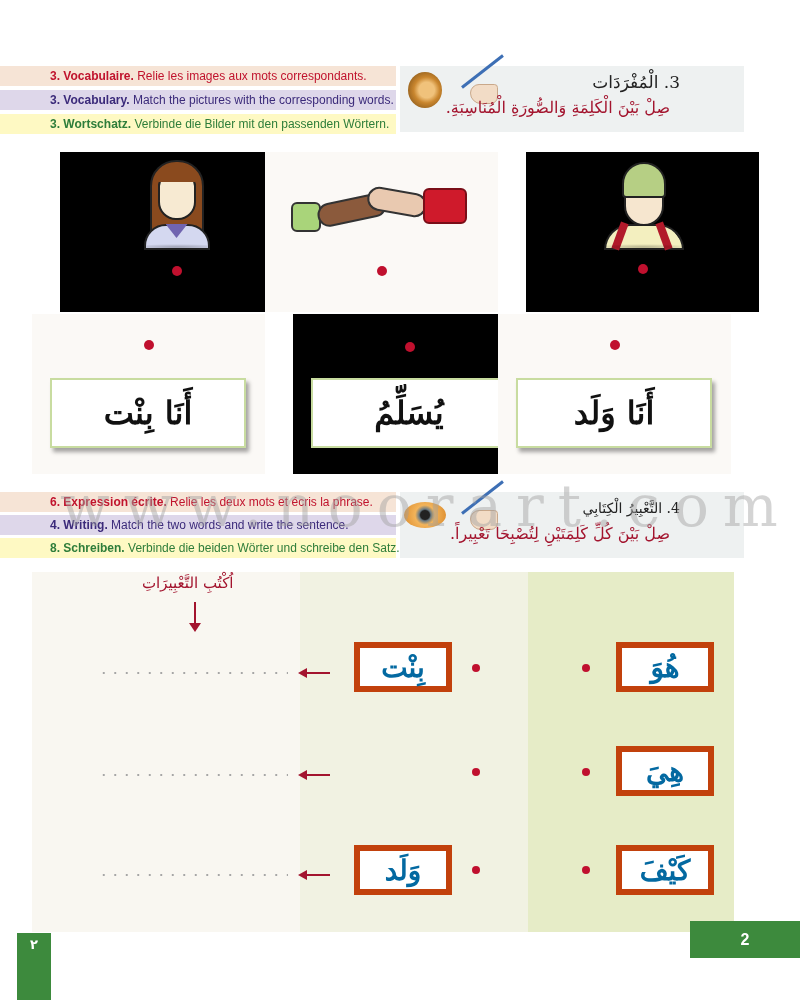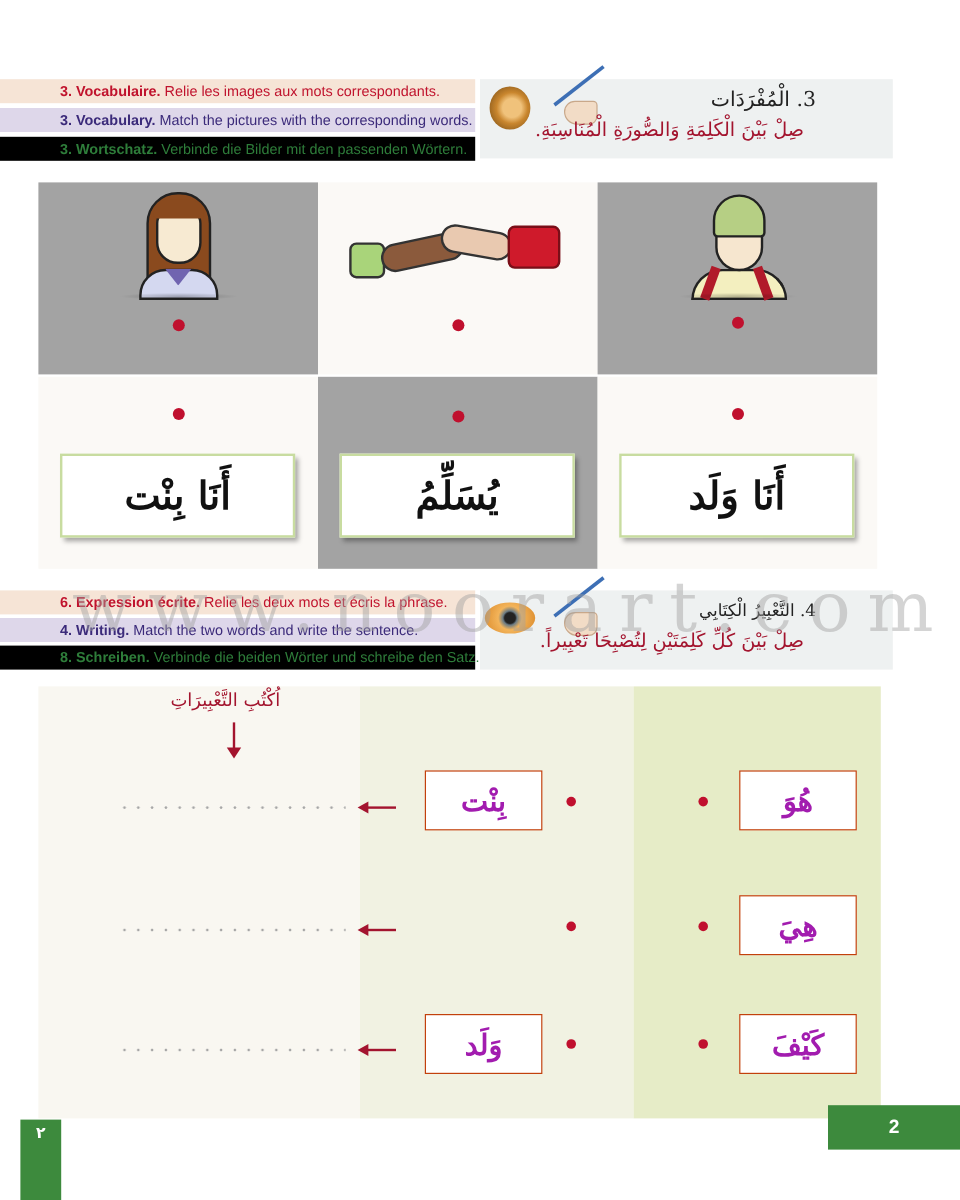--- a/index.html
+++ b/index.html
@@ -4,39 +4,39 @@
   <style>
     * { box-sizing: border-box; margin: 0; padding: 0; }
     html, body { width: 800px; height: 1000px; background: #ffffff; overflow: hidden; }
     body { position: relative; font-family: "Liberation Sans", sans-serif; }
 
     
     .strip { position: absolute; left: 0; width: 396px; height: 20px; font-size: 12px; line-height: 20px; padding-left: 50px; white-space: nowrap; }
     .strip b { font-weight: bold; }
     .strip.fr { background: #f6e4d6; color: #c0132d; }
     .strip.en { background: #ded7ea; color: #3b2a7a; }
-    .strip.de { background: #000000; color: #2e7d3a; }
+    .strip.de { background: #fef9c3; color: #2e7d3a; }
 
     .ar-header { position: absolute; left: 400px; width: 344px; height: 66px; background: #eef1f1; }
     .ar-title { position: absolute; right: 64px; top: 6px; font-family: "DejaVu Serif", serif; font-size: 17px; color: #222; direction: rtl; }
     .ar-sub { position: absolute; right: 74px; top: 32px; font-family: "DejaVu Serif", serif; font-size: 16px; color: #a3142e; direction: rtl; white-space: nowrap; }
 
     .icon-ear { position: absolute; left: 8px; top: 6px; width: 34px; height: 36px; border-radius: 50%; background: radial-gradient(circle at 55% 50%, #f0c27b 0 30%, #c9862e 50%, #6b4412 100%); }
     .icon-eye { position: absolute; left: 4px; top: 10px; width: 42px; height: 26px; border-radius: 50%; background: radial-gradient(circle at 50% 50%, #222 0 18%, #6b7b84 24%, #f3b45a 40%, #d98727 100%); }
     .icon-pen { position: absolute; left: 52px; top: 2px; width: 52px; height: 40px; }
     .icon-pen::before { content: ""; position: absolute; left: 10px; top: 18px; width: 52px; height: 3px; background: #3d6fb5; transform: rotate(-38deg); transform-origin: left center; }
     .icon-pen::after { content: ""; position: absolute; left: 18px; top: 16px; width: 26px; height: 18px; background: #f2dcc6; border-radius: 10px 4px 8px 12px; border: 1px solid #c9a88a; }
 
     
     .ex3 { position: absolute; left: 32px; top: 152px; width: 700px; height: 322px; }
     .ex3 .col { position: absolute; top: 0; width: 233px; height: 322px; }
     .ex3 .cell-top, .ex3 .cell-bot { position: absolute; left: 0; width: 233px; }
     .ex3 .cell-top { top: 0; height: 160px; }
     .ex3 .cell-bot { top: 162px; height: 160px; }
-    .bg-cream { background: #a3a3a3; }
+    .bg-cream { background: #000000; margin-left: 28px; }
     .bg-white { background: #fbf9f6; }
 
     .dot { position: absolute; width: 10px; height: 10px; border-radius: 50%; background: #c0102e; }
 
     .pic { position: absolute; left: 50%; transform: translateX(-50%); top: 6px; width: 90px; height: 92px; }
 
     
     .girl-hair { position: absolute; left: 18px; top: 2px; width: 54px; height: 86px; background: #8a4a1e; border-radius: 26px 26px 6px 6px; border: 2px solid #222; }
     .girl-face { position: absolute; left: 26px; top: 16px; width: 38px; height: 46px; background: #f7ead2; border-radius: 12px 12px 18px 18px; border: 2px solid #222; }
     .girl-bangs { position: absolute; left: 24px; top: 8px; width: 42px; height: 16px; background: #8a4a1e; border-radius: 16px 16px 4px 4px; }
@@ -67,21 +67,21 @@
     .ex4 .zone-c { position: absolute; left: 496px; top: 0; width: 206px; height: 360px; background: #e6ecc7; }
 
     .write-label { position: absolute; left: 110px; top: 2px; font-family: "DejaVu Serif", serif; font-size: 15px; color: #a3142e; direction: rtl; }
     .down-arrow { position: absolute; left: 162px; top: 30px; width: 2px; height: 24px; background: #a3142e; }
     .down-arrow::after { content: ""; position: absolute; left: -5px; bottom: -6px; border-left: 6px solid transparent; border-right: 6px solid transparent; border-top: 9px solid #a3142e; }
 
     .write-line { position: absolute; left: 66px; width: 190px; height: 2px; background-image: radial-gradient(circle, #a6a6a6 1px, transparent 1.4px); background-size: 11.5px 2px; }
     .left-arrow { position: absolute; left: 272px; width: 26px; height: 2px; background: #a3142e; }
     .left-arrow::before { content: ""; position: absolute; left: -6px; top: -4px; border-top: 5px solid transparent; border-bottom: 5px solid transparent; border-right: 9px solid #a3142e; }
 
-    .wbox { position: absolute; width: 98px; height: 50px; background: #fff; border: 1px solid #c2410c; display: flex; align-items: center; justify-content: center; font-family: "DejaVu Serif", serif; font-size: 24px; font-weight: bold; color: #a21caf; direction: rtl; }
+    .wbox { position: absolute; width: 98px; height: 50px; background: #fff; border: 6px solid #c2410c; display: flex; align-items: center; justify-content: center; font-family: "DejaVu Serif", serif; font-size: 28px; font-weight: bold; color: #0369a1; direction: rtl; }
     .sdot { position: absolute; width: 8px; height: 8px; border-radius: 50%; background: #c0102e; }
 
     
     .page-num-right { position: absolute; left: 690px; top: 921px; width: 110px; height: 37px; background: #3d8a3d; color: #fff; font-weight: bold; font-size: 16px; display: flex; align-items: center; justify-content: center; }
     .page-num-left { position: absolute; left: 17px; top: 933px; width: 34px; height: 67px; background: #3d8a3d; color: #fff; font-family: "DejaVu Sans", sans-serif; font-weight: bold; font-size: 13px; text-align: center; padding-top: 4px; }
 
     .watermark { position: absolute; left: 60px; top: 472px; font-family: "DejaVu Serif", serif; font-size: 58px; letter-spacing: 14px; color: rgba(160,160,160,0.45); white-space: nowrap; pointer-events: none; }
   </style>
 </head>
 <body>

